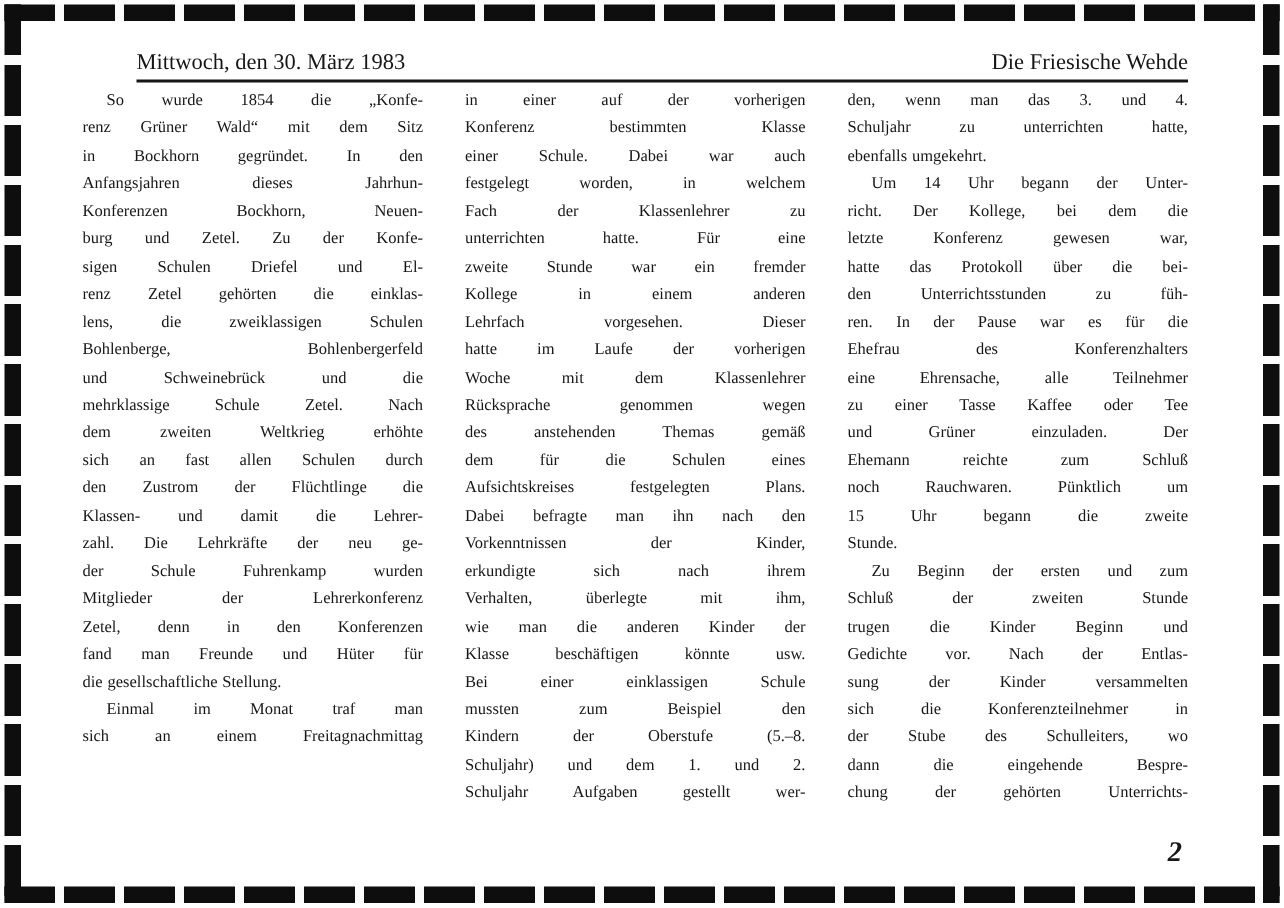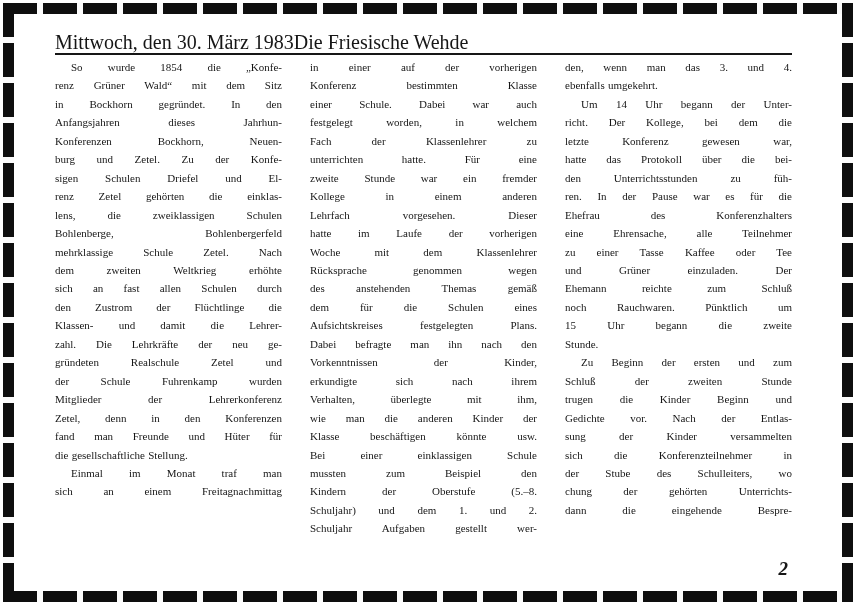--- a/index.html
+++ b/index.html
@@ -24,24 +24,25 @@
     background:repeating-linear-gradient(180deg,#0e0e0e 0 34px,#fbfbfb 34px 40px);
   }
   .frame-left { left:3px; }
   .frame-right { right:3px; }
   .corner { position:absolute; width:11px; height:11px; background:#0e0e0e; }
   .c-tl { top:3px; left:3px; } .c-tr { top:3px; right:3px; }
   .c-bl { bottom:3px; left:3px; } .c-br { bottom:3px; right:3px; }
 
   .content { position:absolute; left:55px; top:33px; width:737px; }
   .pageheader {
-    display:flex; justify-content:flex-start; align-items:baseline;
-    font-size:20px; line-height:19px;
+    display:flex; justify-content:space-between; align-items:baseline;
+    font-size:15px; line-height:19px;
     border-bottom:2px solid #161616;
     padding-bottom:1px;
+    margin-left:36px;
   }
   .cols { display:flex; gap:28px; margin-top:3px; }
   .col { width:227px; font-size:11px; line-height:18.45px; }
   .line { text-align:justify; text-align-last:justify; word-spacing:0.5px; }
   .line.pend { text-align-last:left; }
   .line.ind { text-indent:16px; }
 
   .pageno {
     position:absolute; right:68px; bottom:25px;
     font-style:italic; font-weight:bold; font-size:19px;
@@ -69,27 +70,27 @@
         <div class="line ind">So wurde 1854 die „Konfe-</div>
         <div class="line">renz Grüner Wald“ mit dem Sitz</div>
         <div class="line">in Bockhorn gegründet. In den</div>
         <div class="line">Anfangsjahren dieses Jahrhun-</div>
         <div class="line">Konferenzen Bockhorn, Neuen-</div>
         <div class="line">burg und Zetel. Zu der Konfe-</div>
         <div class="line">sigen Schulen Driefel und El-</div>
         <div class="line">renz Zetel gehörten die einklas-</div>
         <div class="line">lens, die zweiklassigen Schulen</div>
         <div class="line">Bohlenberge, Bohlenbergerfeld</div>
+        <div class="line">und Schweinebrück und die</div>
         <div class="line">mehrklassige Schule Zetel. Nach</div>
         <div class="line">dem zweiten Weltkrieg erhöhte</div>
         <div class="line">sich an fast allen Schulen durch</div>
         <div class="line">den Zustrom der Flüchtlinge die</div>
         <div class="line">Klassen- und damit die Lehrer-</div>
         <div class="line">zahl. Die Lehrkräfte der neu ge-</div>
-        <div class="line">gründeten Realschule Zetel und</div>
         <div class="line">der Schule Fuhrenkamp wurden</div>
         <div class="line">Mitglieder der Lehrerkonferenz</div>
         <div class="line">Zetel, denn in den Konferenzen</div>
         <div class="line">fand man Freunde und Hüter für</div>
         <div class="line pend">die gesellschaftliche Stellung.</div>
         <div class="line ind">Einmal im Monat traf man</div>
         <div class="line">sich an einem Freitagnachmittag</div>
       </div>
     <div class="col">
         <div class="line">in einer auf der vorherigen</div>
@@ -114,20 +115,21 @@
         <div class="line">wie man die anderen Kinder der</div>
         <div class="line">Klasse beschäftigen könnte usw.</div>
         <div class="line">Bei einer einklassigen Schule</div>
         <div class="line">mussten zum Beispiel den</div>
         <div class="line">Kindern der Oberstufe (5.–8.</div>
         <div class="line">Schuljahr) und dem 1. und 2.</div>
         <div class="line">Schuljahr Aufgaben gestellt wer-</div>
       </div>
     <div class="col">
         <div class="line">den, wenn man das 3. und 4.</div>
+        <div class="line">Schuljahr zu unterrichten hatte,</div>
         <div class="line pend">ebenfalls umgekehrt.</div>
         <div class="line ind">Um 14 Uhr begann der Unter-</div>
         <div class="line">richt. Der Kollege, bei dem die</div>
         <div class="line">letzte Konferenz gewesen war,</div>
         <div class="line">hatte das Protokoll über die bei-</div>
         <div class="line">den Unterrichtsstunden zu füh-</div>
         <div class="line">ren. In der Pause war es für die</div>
         <div class="line">Ehefrau des Konferenzhalters</div>
         <div class="line">eine Ehrensache, alle Teilnehmer</div>
         <div class="line">zu einer Tasse Kaffee oder Tee</div>
@@ -136,19 +138,19 @@
         <div class="line">noch Rauchwaren. Pünktlich um</div>
         <div class="line">15 Uhr begann die zweite</div>
         <div class="line pend">Stunde.</div>
         <div class="line ind">Zu Beginn der ersten und zum</div>
         <div class="line">Schluß der zweiten Stunde</div>
         <div class="line">trugen die Kinder Beginn und</div>
         <div class="line">Gedichte vor. Nach der Entlas-</div>
         <div class="line">sung der Kinder versammelten</div>
         <div class="line">sich die Konferenzteilnehmer in</div>
         <div class="line">der Stube des Schulleiters, wo</div>
+        <div class="line">dann die eingehende Bespre-</div>
         <div class="line">chung der gehörten Unterrichts-</div>
-        <div class="line">dann die eingehende Bespre-</div>
       </div>
   </div>
 </div>
 
 <div class="pageno">2</div>
 
 </body></html>

